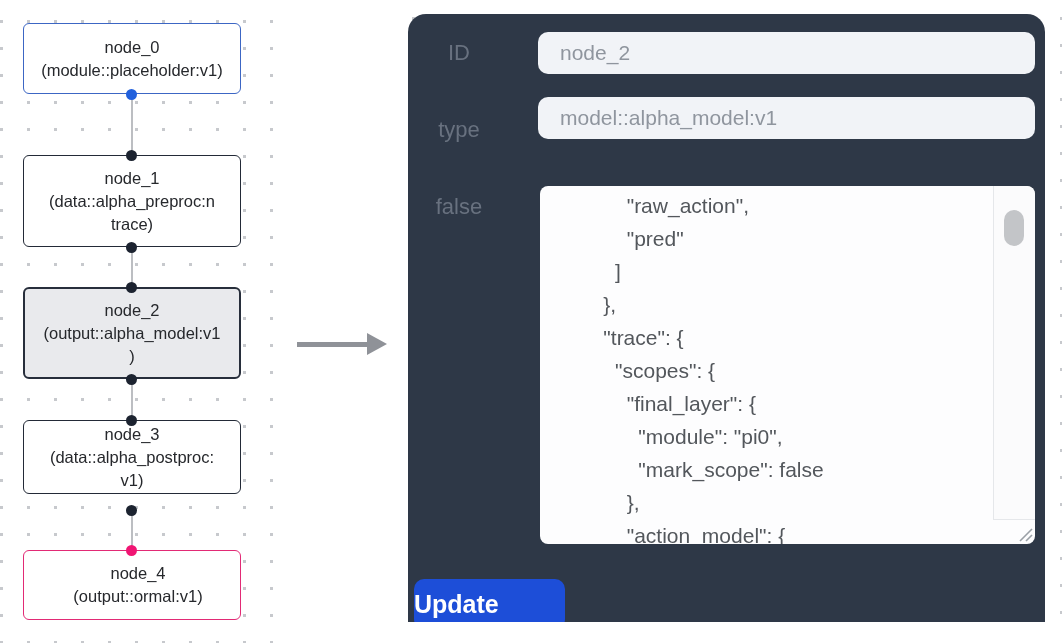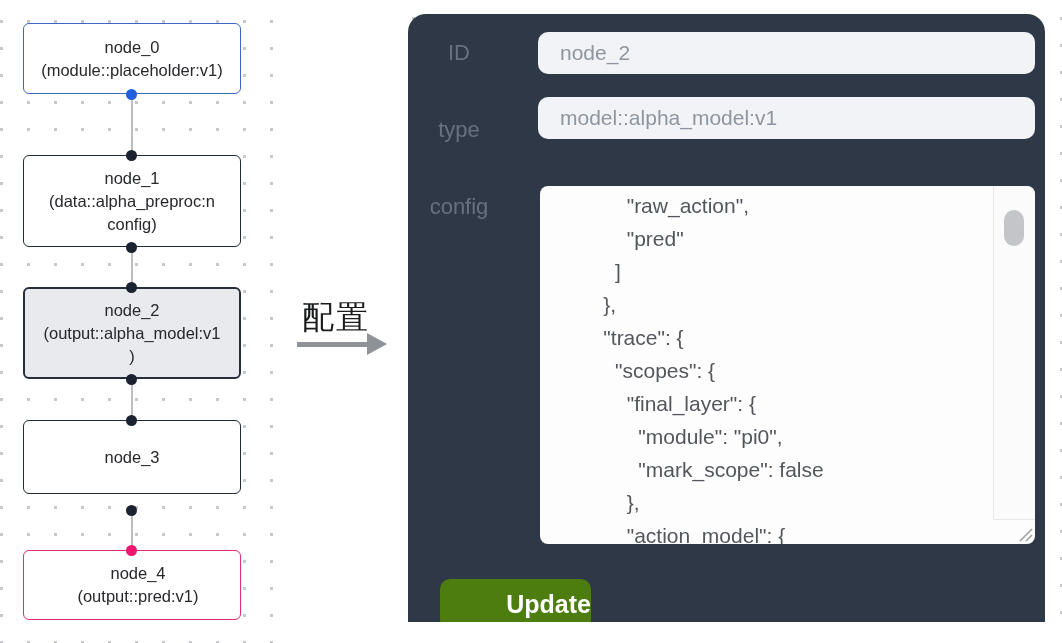--- a/index.html
+++ b/index.html
@@ -71,83 +71,84 @@
     padding: 3px 6px 0 40px; font-family: "Liberation Sans", sans-serif;
     font-size: 21px; line-height: 33px; color: #53575c; white-space: pre; overflow: hidden; }
 
   .config-scrollbar { position: absolute; right: 0; top: 0; width: 42px; height: 334px;
     background: #fbfbfc; border-left: 1px solid #e5e7ea; border-bottom: 1px solid #e5e7ea;
     border-top-right-radius: 8px; }
   .config-scroll-thumb { position: absolute; left: 10px; top: 24px; width: 20px; height: 36px;
     background: #c3c5c8; border-radius: 10px; }
   .config-resize-handle { position: absolute; right: 2px; bottom: 2px; width: 17px; height: 17px; }
 
-  .update-button { position: absolute; left: 32px; top: 565px; width: 151px; height: 50px;
-    background: #4d7c0f; border: none; border-radius: 10px; color: #ffffff;
+  .update-button { position: absolute; left: 6px; top: 565px; width: 151px; height: 50px;
+    background: #1d4ed8; border: none; border-radius: 10px; color: #ffffff;
     font-family: "Liberation Sans", sans-serif; font-size: 25px; font-weight: 600;
-    text-align: right; line-height: 44px; }
+    text-align: left; line-height: 44px; }
 </style>
 </head>
 <body>
 
 <div class="flow-canvas">
 
   <div class="edge edge-01"></div>
   <div class="edge edge-12"></div>
   <div class="edge edge-23"></div>
   <div class="edge edge-34"></div>
 
   <div class="flow-node node-0">
     <div class="node-title">node_0</div>
     <div class="node-desc">(module::placeholder:v1)</div>
   </div>
   <div class="flow-node node-1">
     <div class="node-title">node_1</div>
     <div class="node-desc">(data::alpha_preproc:n
-config)</div>
+trace)</div>
   </div>
   <div class="flow-node node-2">
     <div class="node-title">node_2</div>
     <div class="node-desc">(output::alpha_model:v1
 )</div>
   </div>
   <div class="flow-node node-3">
     <div class="node-title">node_3</div>
+    <div class="node-desc">(data::alpha_postproc:
+v1)</div>
   </div>
   <div class="flow-node node-4">
     <div class="node-title">node_4</div>
-    <div class="node-desc">(output::pred:v1)</div>
+    <div class="node-desc">(output::ormal:v1)</div>
   </div>
 
   <div class="port port-blue" style="top: 88.5px;"></div>
   <div class="port" style="top: 149.5px;"></div>
   <div class="port" style="top: 241.5px;"></div>
   <div class="port" style="top: 281.5px;"></div>
   <div class="port" style="top: 373.5px;"></div>
   <div class="port" style="top: 414.5px;"></div>
   <div class="port" style="top: 504.5px;"></div>
   <div class="port port-pink" style="top: 544.5px;"></div>
 </div>
 
 <div class="config-arrow-group">
-  <div class="config-arrow-label">配置</div>
   <div class="config-arrow-line"></div>
   <div class="config-arrow-head"></div>
 </div>
 
 <div class="panel-region">
   <div class="config-panel">
 
     <div class="field-label label-id">ID</div>
     <input class="field-input input-id" type="text" value="node_2" style="">
 
     <div class="field-label label-type">type</div>
     <input class="field-input input-type" type="text" value="model::alpha_model:v1" style="">
 
-    <div class="field-label label-config">config</div>
+    <div class="field-label label-config">false</div>
 
     <div class="config-box">
       <pre class="config-text">        "raw_action",
         "pred"
       ]
     },
     "trace": {
       "scopes": {
         "final_layer": {
           "module": "pi0",

